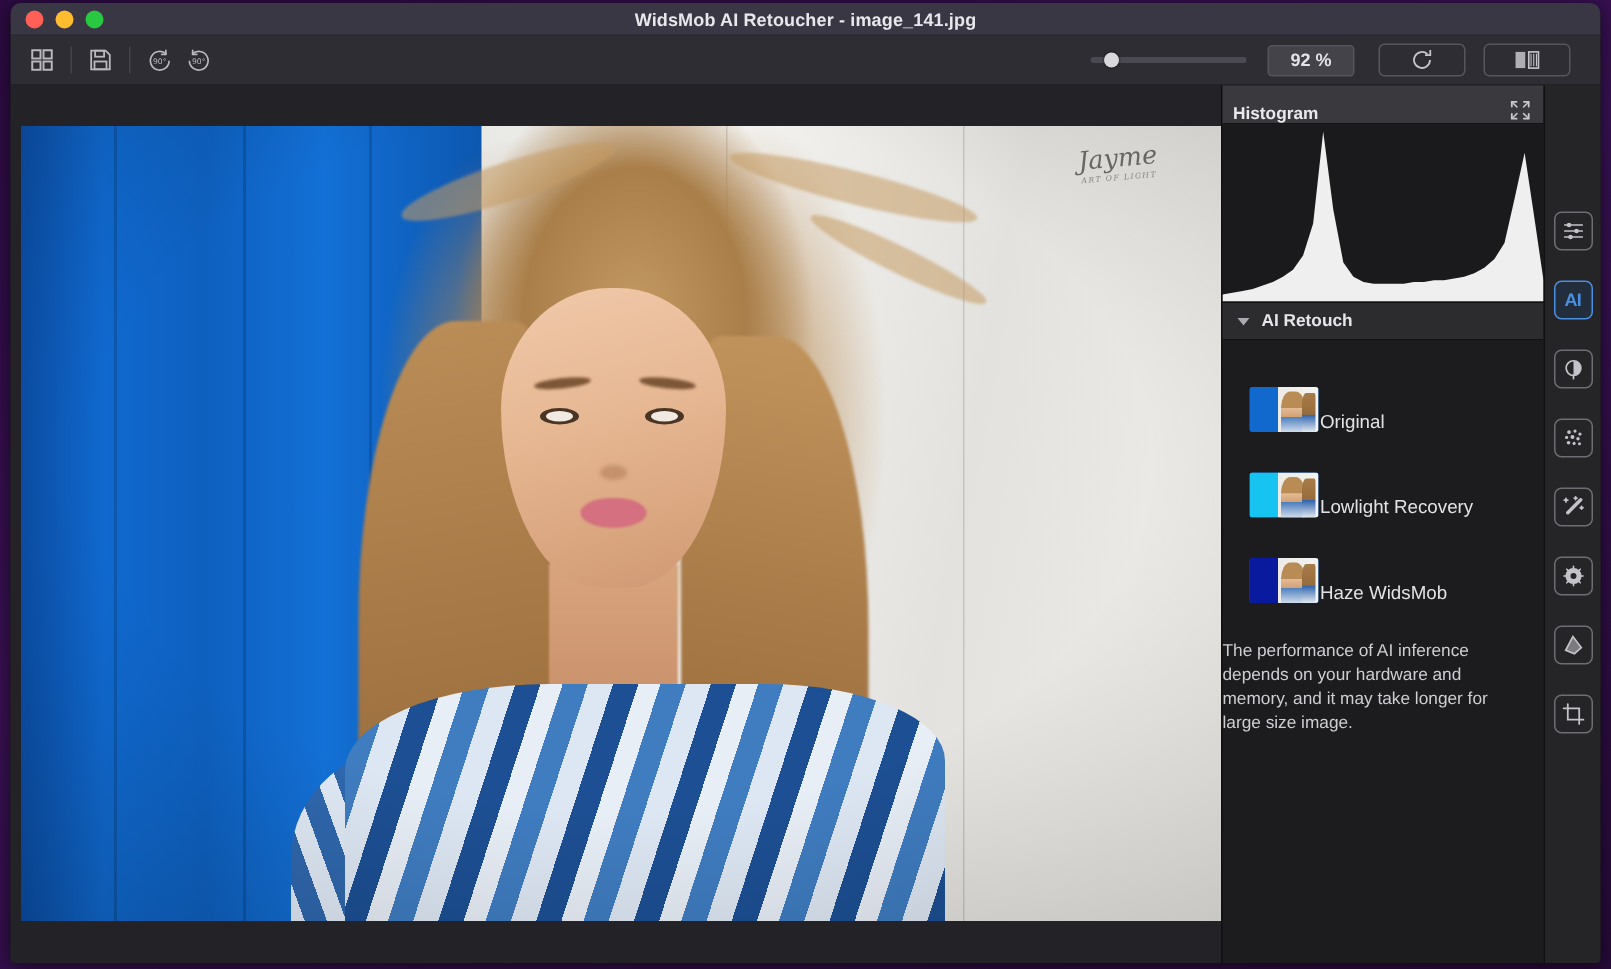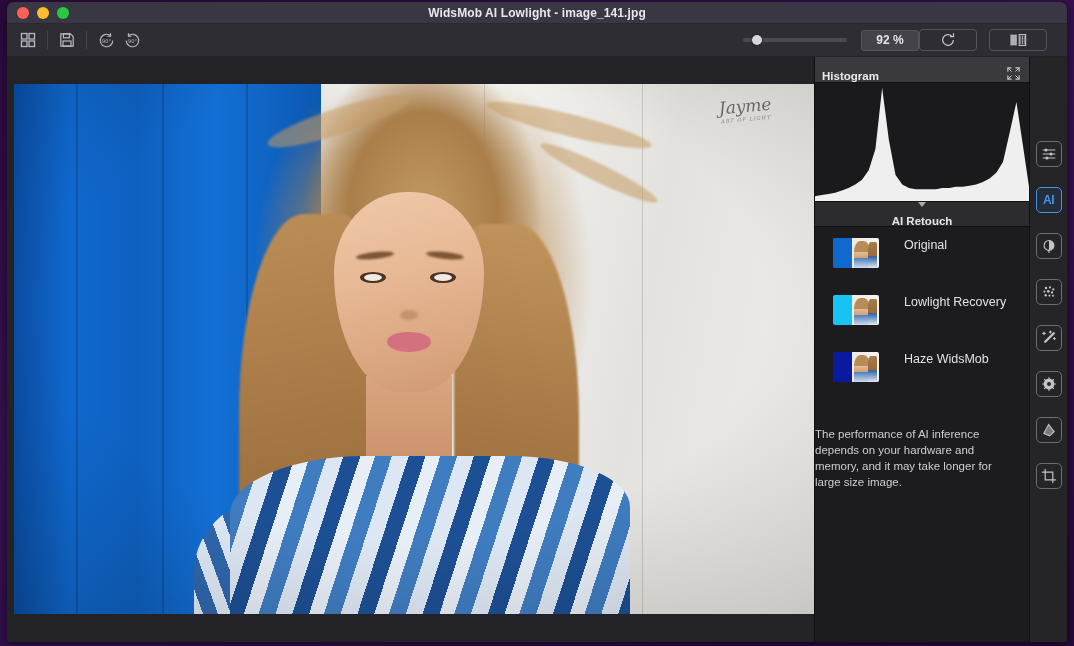--- a/index.html
+++ b/index.html
@@ -83,20 +83,21 @@
     background: #d8d8dc;
     box-shadow: 0 0 2px rgba(0,0,0,.7);
   }
   #zoom-value {
     width: 58px; height: 21px;
     background: #44434a;
     border: 1px solid #55545c;
     border-radius: 3px;
     display:flex; align-items:center; justify-content:center;
     font-size: 12px; font-weight: bold; color: #e4e4e8;
+    margin-right: 16px;
   }
   .tb-box {
     width: 58px; height: 22px;
     border: 1px solid #56555e;
     border-radius: 4px;
     display:flex; align-items:center; justify-content:center;
     color: #c6c6cc;
     margin-right: 12px;
     cursor:pointer;
   }
@@ -271,32 +272,31 @@
   #hist-canvas {
     height: 118px; background:#1a1a1c; position:relative; overflow:hidden;
   }
   #hist-canvas svg { display:block; width:100%; height:100%; }
   #ai-head {
     height: 26px; background:#2c2c2f;
     display:flex; align-items:center; gap:8px;
     padding: 0 10px;
     border-top: 1px solid #121213;
     border-bottom: 1px solid #121213;
-    flex-direction: column;
   }
   #ai-head .tri {
     width:0;height:0;border-left:4.5px solid transparent;border-right:4.5px solid transparent;
     border-top:5.5px solid #a9a9b0;
   }
   #ai-head .t { font-size: 11.5px; font-weight: bold; color:#e6e6ea; }
   #ai-list { padding: 10px 9px 0 9px; }
   .ai-item {
     height: 52px; margin-bottom: 5px;
     border: 1px solid transparent; border-radius: 6px;
-    display:flex; align-items:flex-start; gap:25px;
+    display:flex; align-items:flex-end; gap:1px;
     padding-left: 8px;
     cursor: pointer;
   }
   .ai-item.selected { border-color:#77767c; background:#242427; }
   .ai-thumb {
     width: 46px; height: 30px; border-radius: 2px; overflow:hidden;
     position:relative; flex: 0 0 auto;
     background:#0d56b4;
   }
   .ai-thumb .tb-l { position:absolute; left:0; top:0; width: 42%; height:100%; }
@@ -336,21 +336,21 @@
 
 <div id="desktop">
   <div id="window">
 
     <div id="titlebar">
       <div id="traffic">
         <span class="tl red"></span>
         <span class="tl yellow"></span>
         <span class="tl green"></span>
       </div>
-      <div id="win-title">WidsMob AI Lowlight - image_141.jpg</div>
+      <div id="win-title">WidsMob AI Retoucher - image_141.jpg</div>
     </div>
 
     <div id="toolbar">
       <div class="tb-btn">
         <svg width="16" height="16" viewBox="0 0 16 16" fill="none" stroke="currentColor" stroke-width="1.3">
           <rect x="1.5" y="1.5" width="5.5" height="5.5"></rect>
             <rect x="9" y="1.5" width="5.5" height="5.5"></rect>
           <rect x="1.5" y="9" width="5.5" height="5.5"></rect>
             <rect x="9" y="9" width="5.5" height="5.5"></rect>
         </svg>

